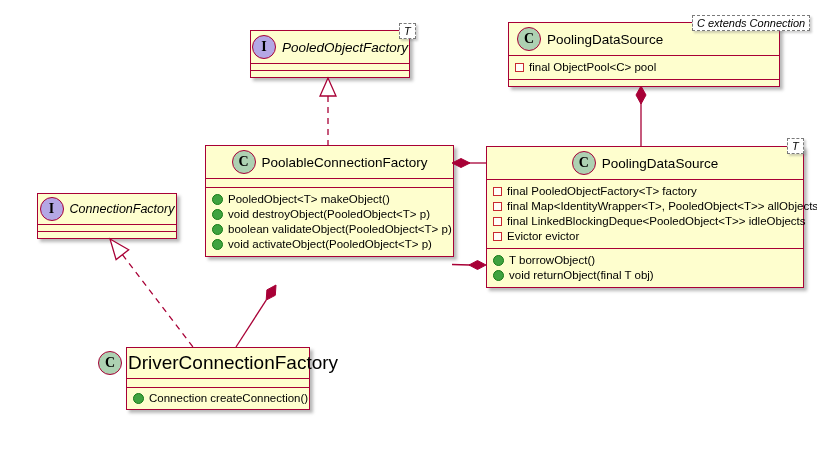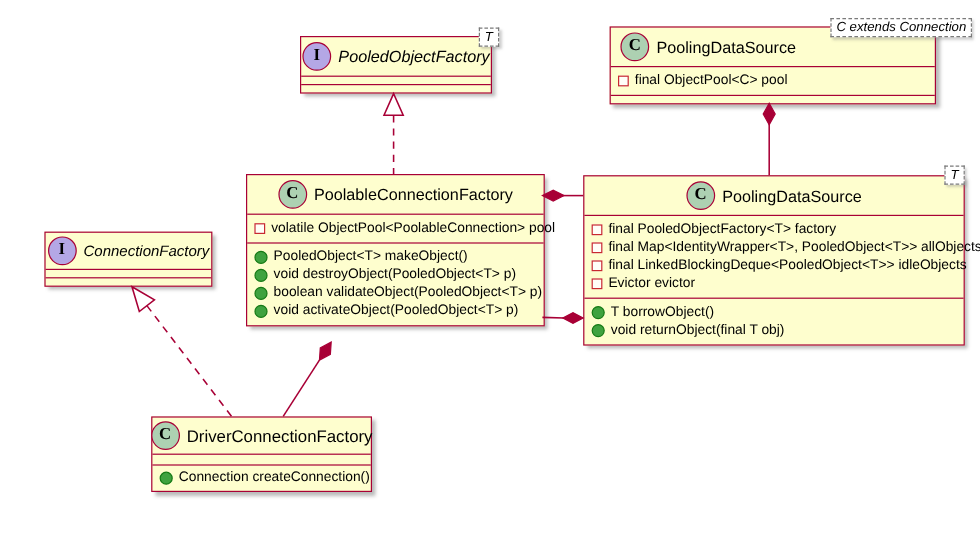--- a/index.html
+++ b/index.html
@@ -101,24 +101,20 @@
     <div class="sec empty"></div>
   </div>
   <div class="generic-box" style="left:652px;top:15px;margin-left:40px;">C extends Connection</div>
 
   <div class="uml-class" style="left:205px;top:145px;width:247px;">
     <div class="uml-title">
       <span class="badge cls">C</span>
       <span class="cname">PoolableConnectionFactory</span>
     </div>
     <div class="sec">
-      <div class="member">
-        <span class="fsq"></span>
-        <span>volatile ObjectPool&lt;PoolableConnection&gt; pool</span>
-      </div>
     </div>
     <div class="sec">
       <div class="member">
         <span class="mdot"></span>
         <span>PooledObject&lt;T&gt; makeObject()</span>
       </div>
       <div class="member">
         <span class="mdot"></span>
         <span>void destroyObject(PooledObject&lt;T&gt; p)</span>
       </div>
@@ -174,21 +170,21 @@
       <span class="badge itf">I</span>
       <span class="cname iname" style="font-size:12.5px;">ConnectionFactory</span>
     </div>
     <div class="sec empty"></div>
     <div class="sec empty"></div>
   </div>
 
   <div class="uml-class" style="left:126px;top:347px;width:182px;">
     <div class="uml-title" style="padding:3px 6px;">
       <span class="badge cls">C</span>
-      <span class="cname" style="font-size:14px;">DriverConnectionFactory</span>
+      <span class="cname" style="font-size:19px;">DriverConnectionFactory</span>
     </div>
     <div class="sec empty" style="height:8px;"></div>
     <div class="sec" style="padding:3px 6px;">
       <div class="member">
         <span class="mdot"></span>
         <span>Connection createConnection()</span>
       </div>
     </div>
   </div>
 

